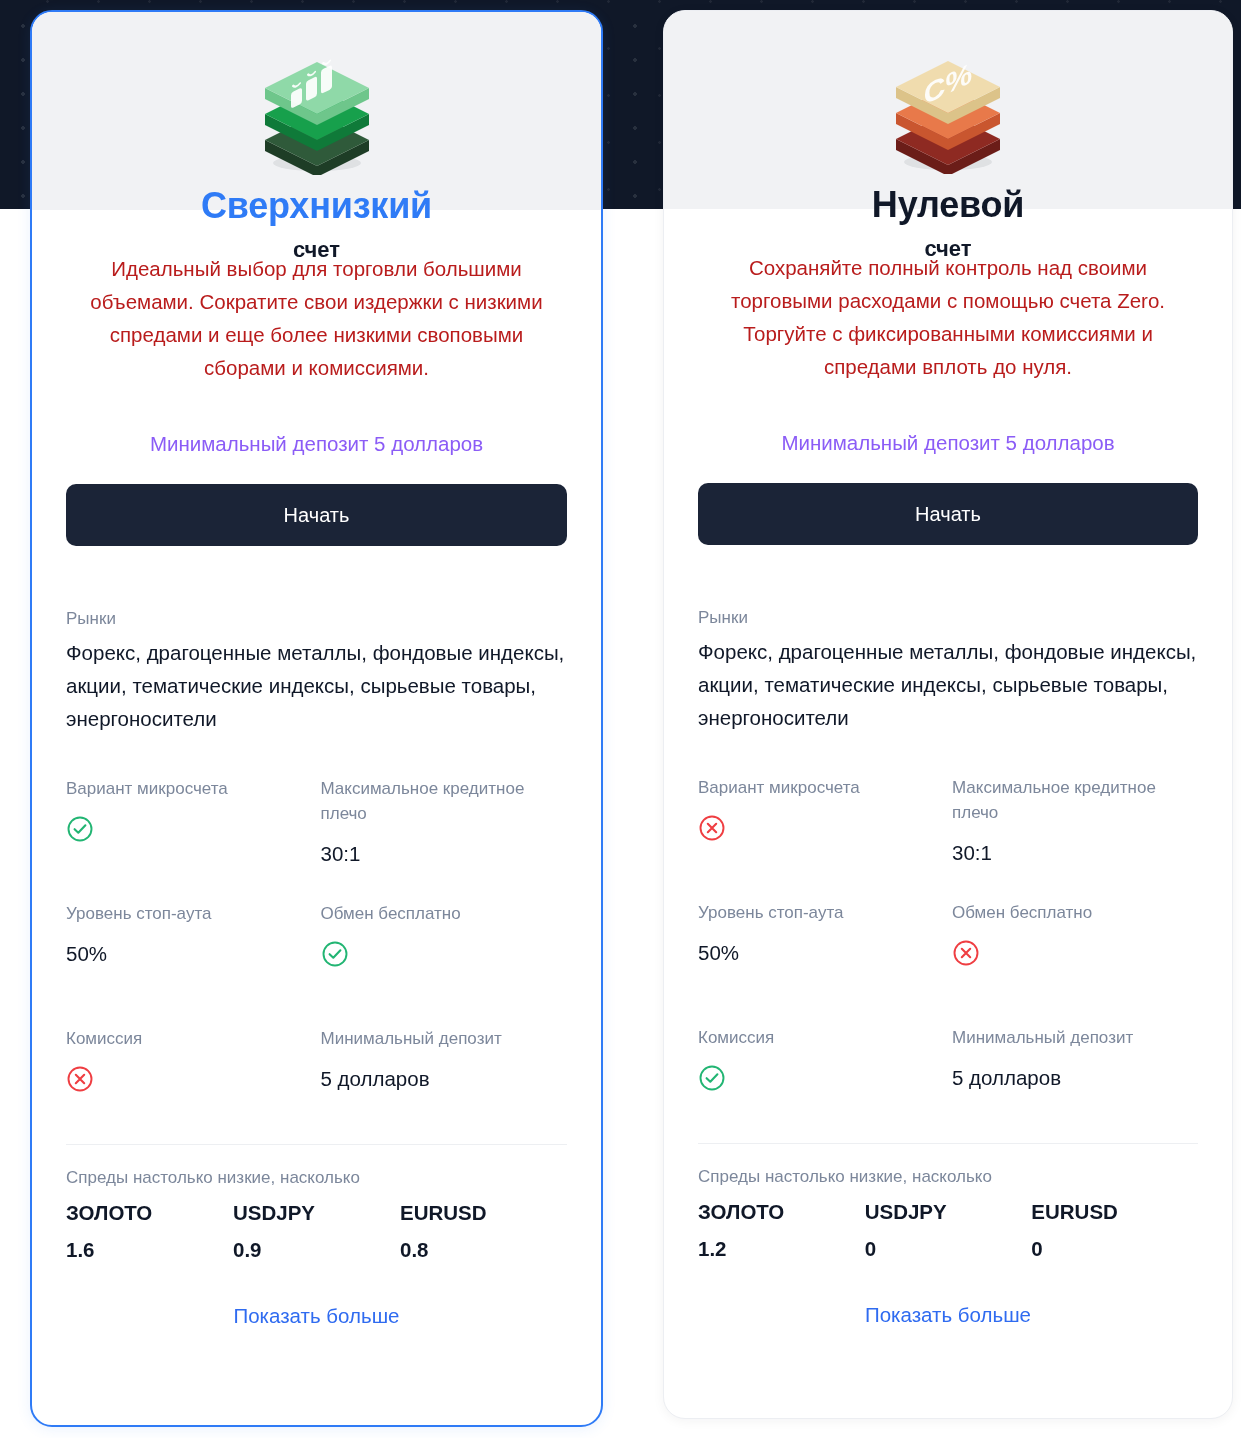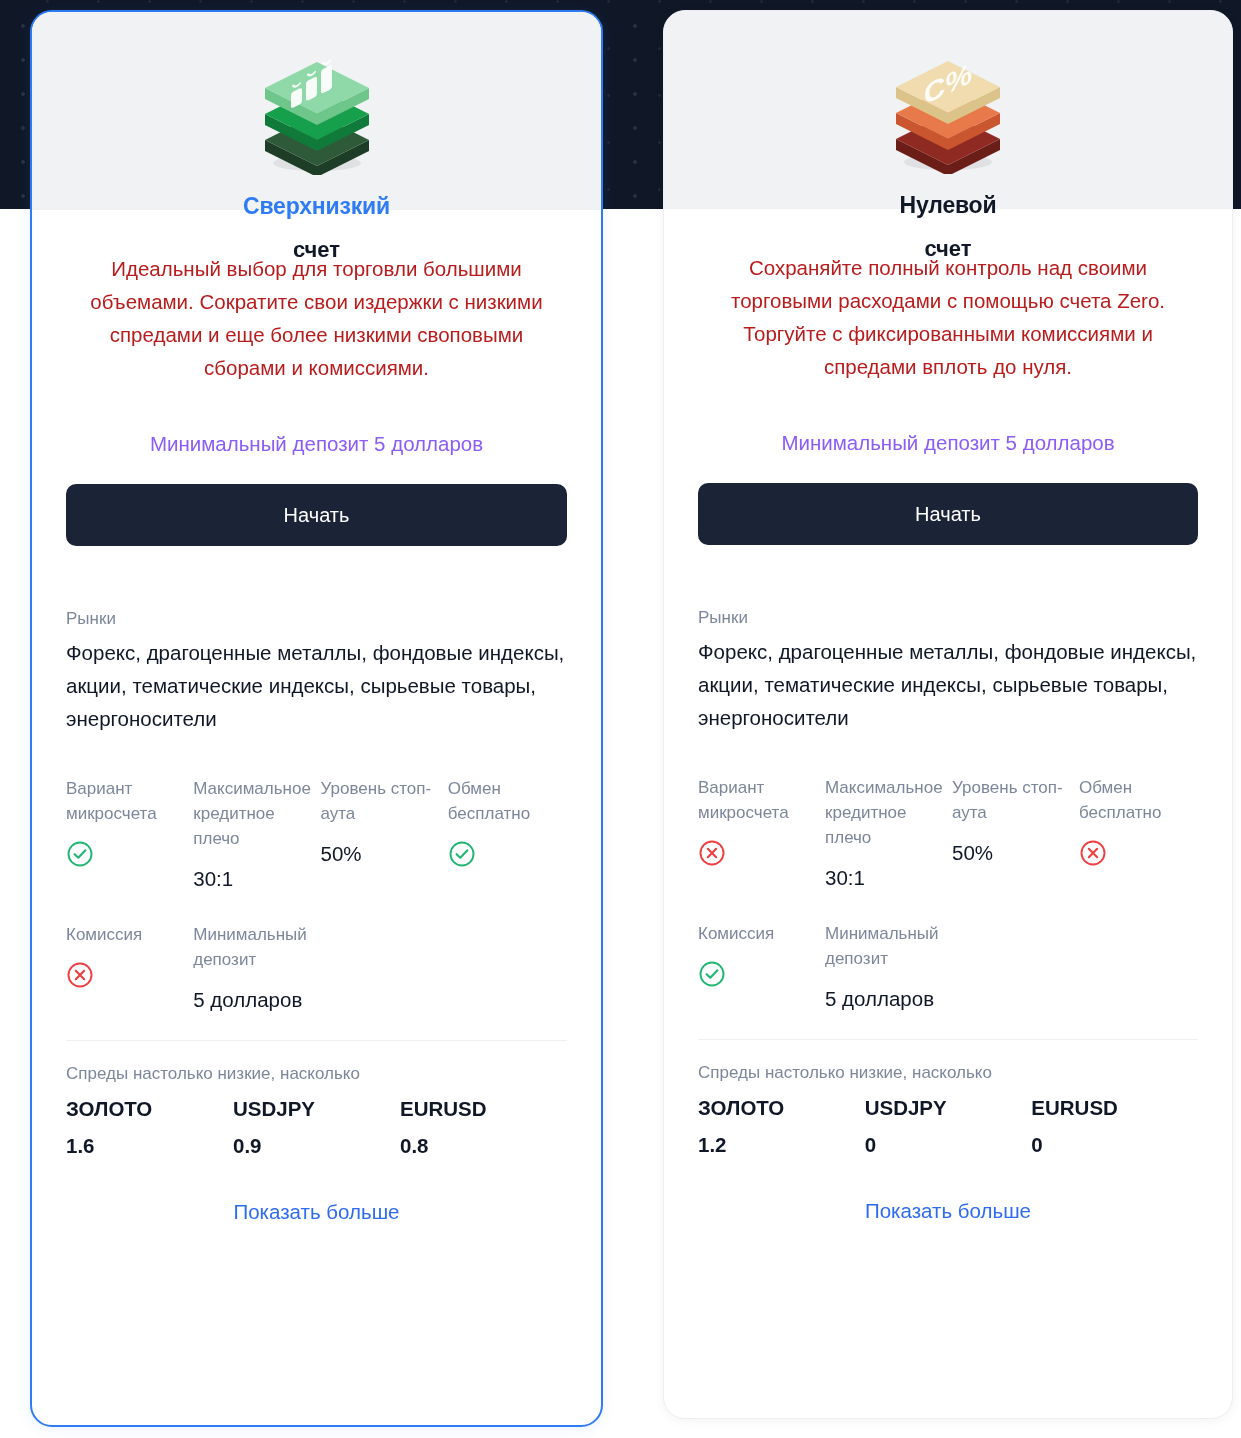--- a/index.html
+++ b/index.html
@@ -89,21 +89,21 @@
     margin-top: 2px;
   }
   .stack-icon svg { display: block; width: 150px; height: 135px; }
 
   
   .title-wrap {
     text-align: center;
     margin-top: 12px;
   }
   .acct-title {
-    font-size: 23px;
+    font-size: 36px;
     font-weight: bold;
     line-height: 38px;
     letter-spacing: -0.2px;
   }
   #card-0 .acct-title { color: #2f7bf6; }
   #card-1 .acct-title { color: #101828; }
 
   .acct-sub {
     font-size: 22px;
     color: #101828;
@@ -164,21 +164,21 @@
     margin-top: 5px;
     font-size: 20.5px;
     line-height: 33px;
     color: #101828;
   }
 
   
   .attr-grid {
     margin-top: 41px;
     display: grid;
-    grid-template-columns: 1fr 1fr 1fr 1fr;
+    grid-template-columns: 1fr 1fr;
     column-gap: 8px;
     row-gap: 29px;
   }
   .attr-cell { min-height: 96px; }
   .attr-key {
     font-size: 17px;
     color: #7c879b;
     line-height: 25px;
   }
   .attr-val {

